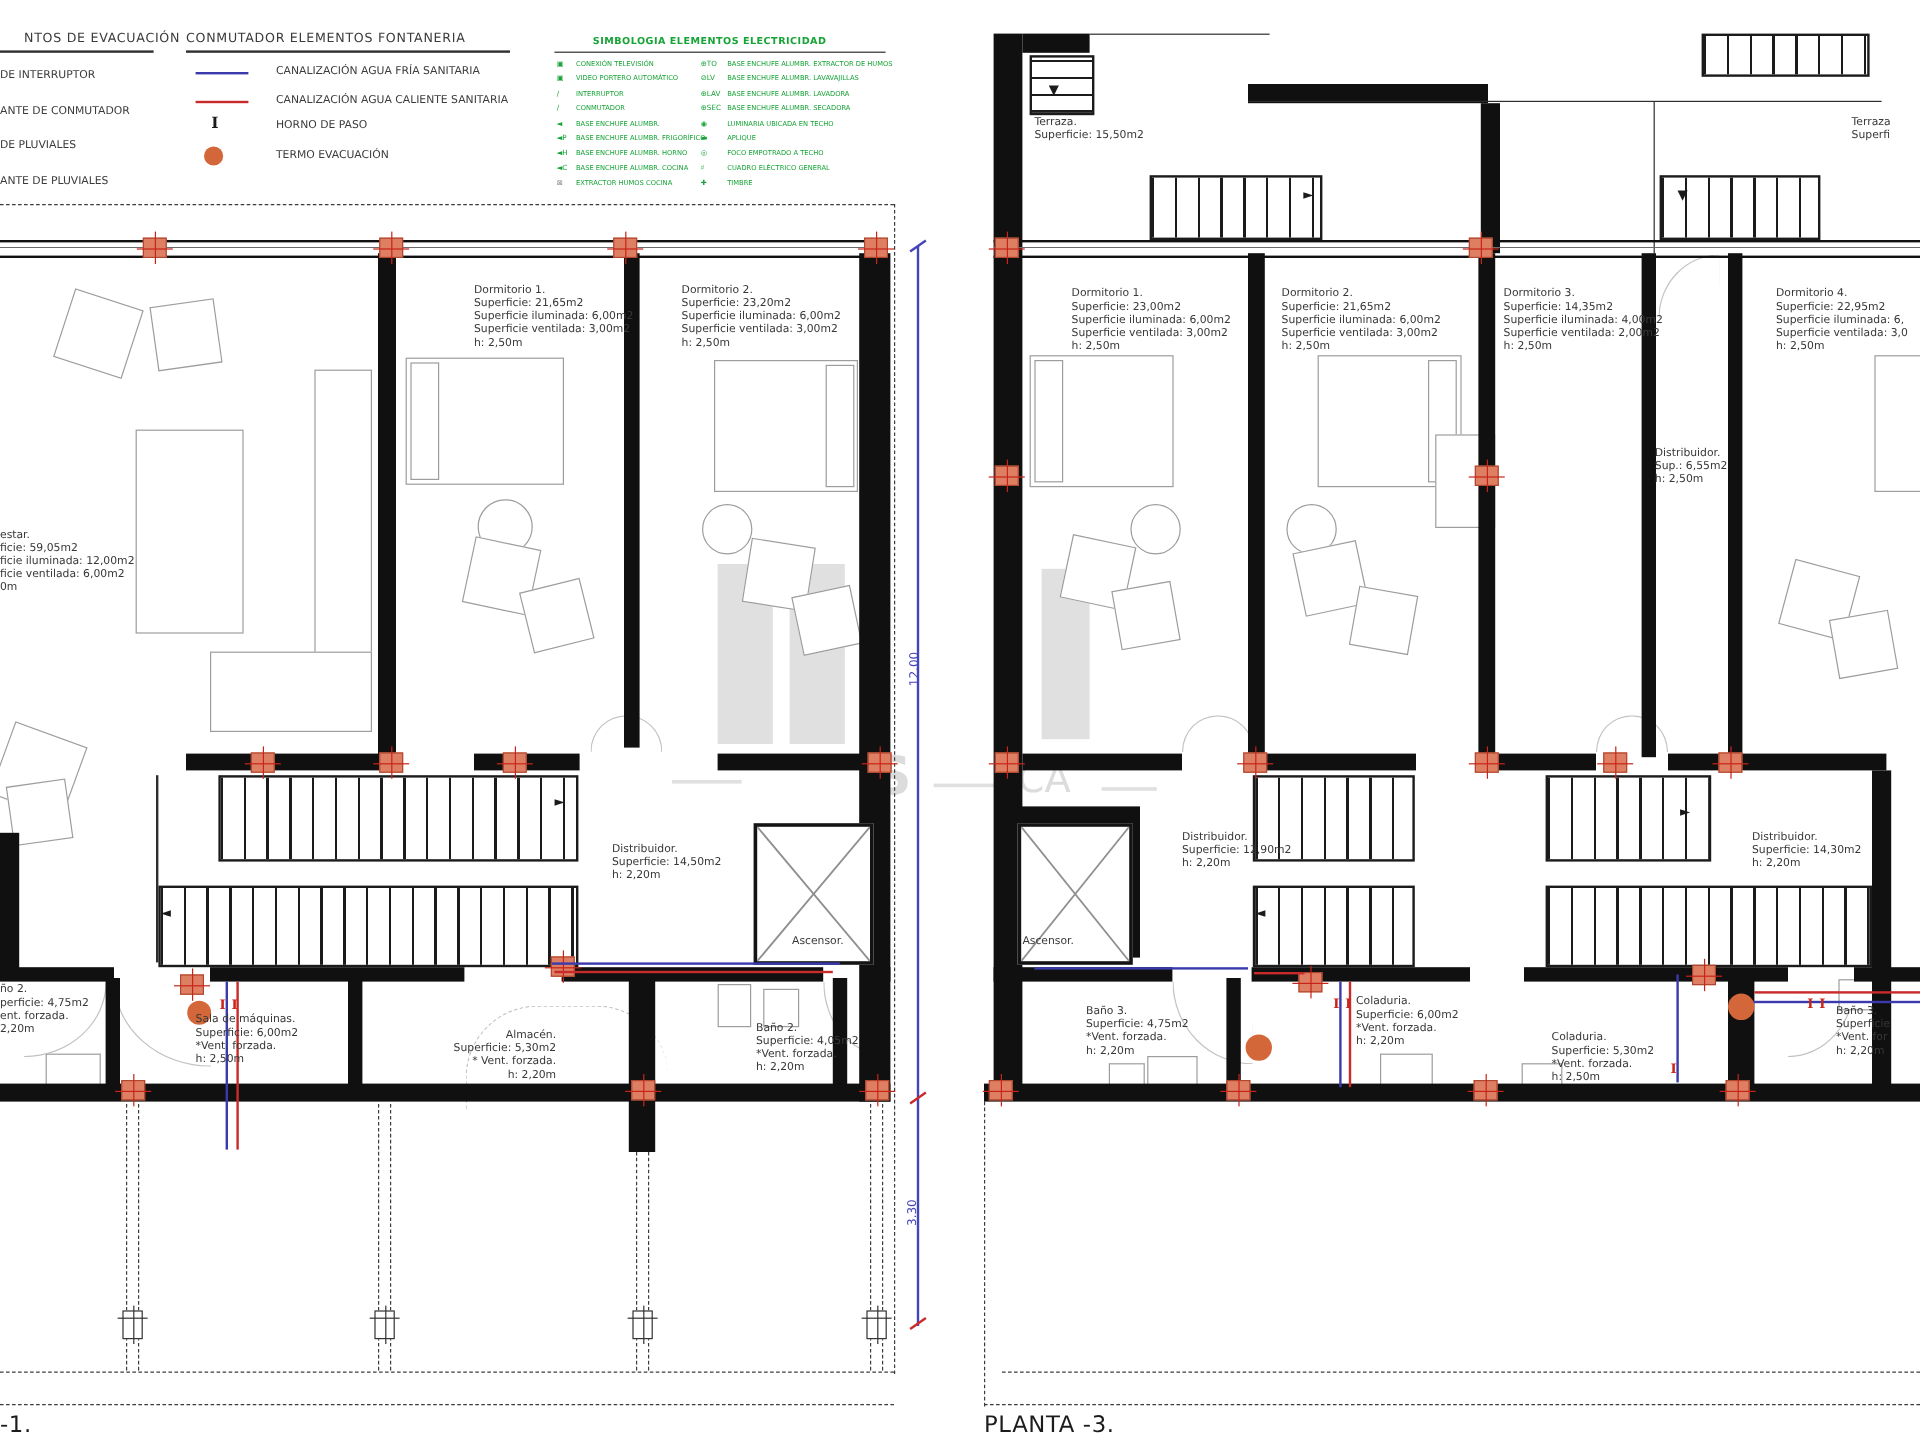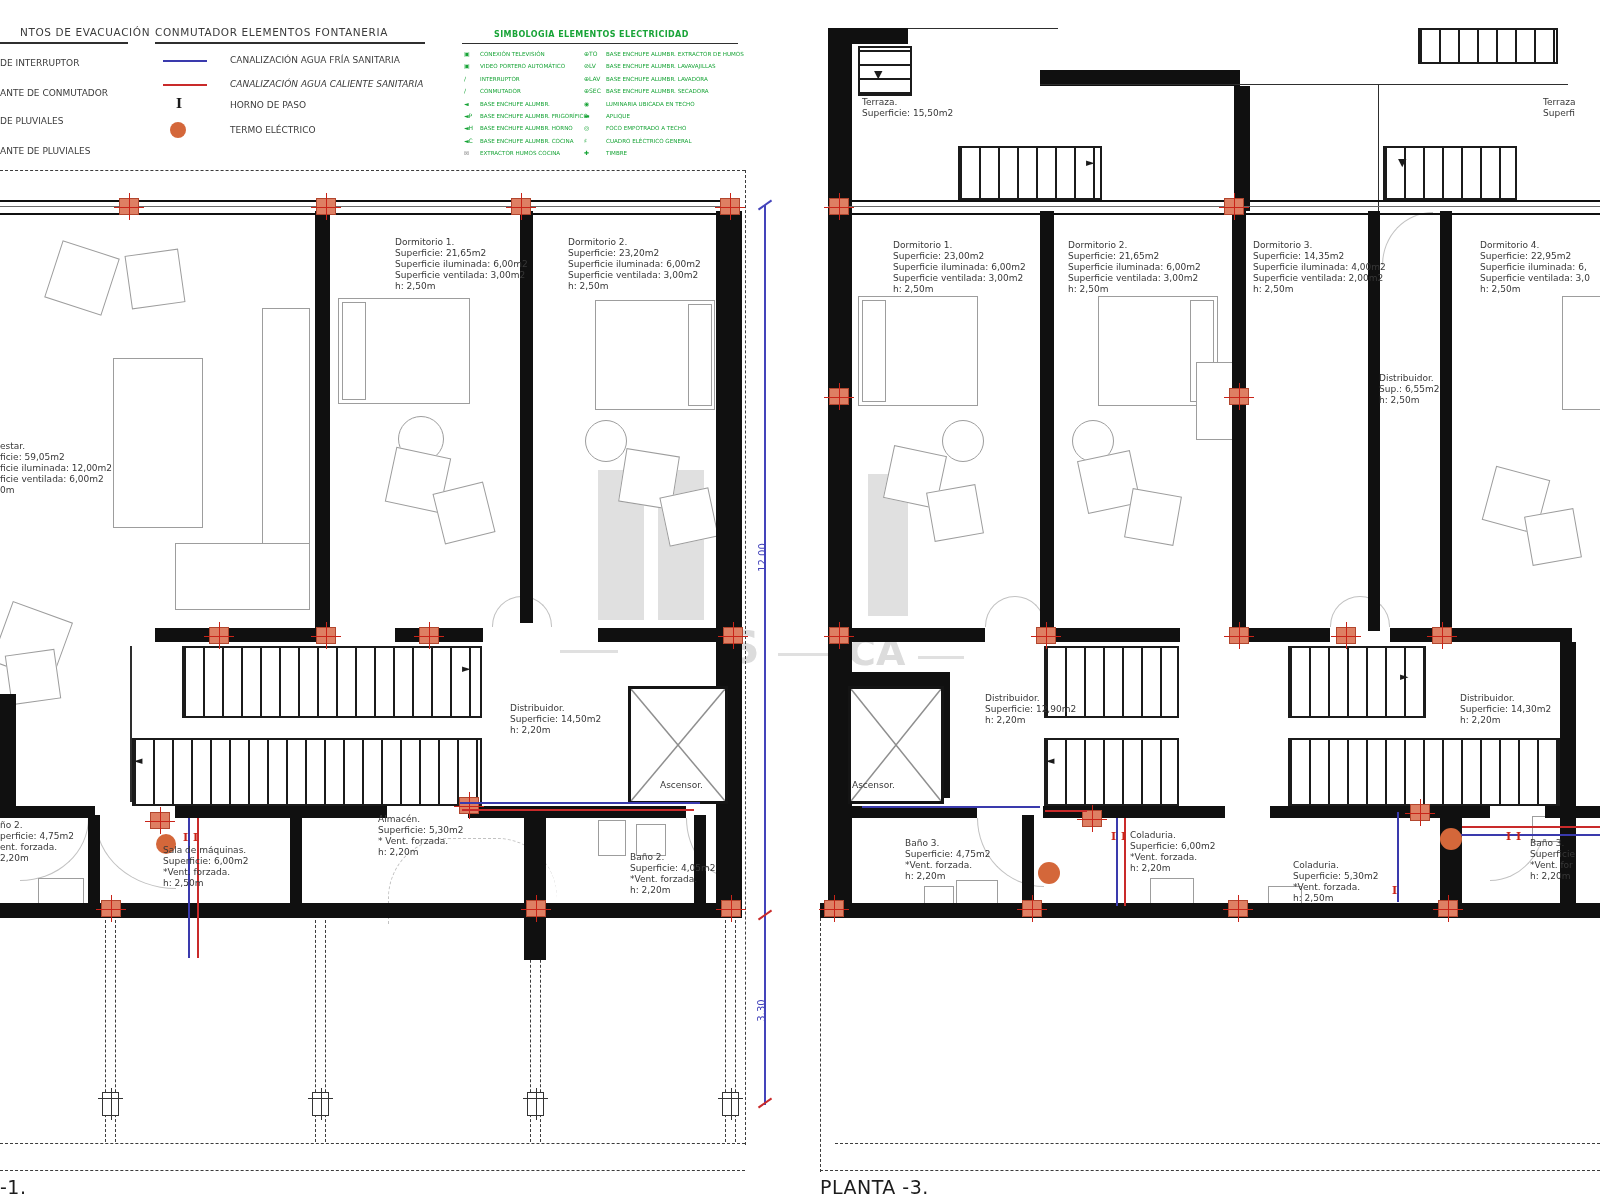--- a/index.html
+++ b/index.html
@@ -53,42 +53,42 @@
 </style>
 </head>
 <body>
 
 <div id="root">
 
   <div class="wmbar" style="left:598px;top:470px;width:46px;height:150px;"></div>
   <div class="wmbar" style="left:658px;top:470px;width:46px;height:150px;"></div>
   <div class="wmbar" style="left:868px;top:474px;width:40px;height:142px;"></div>
   <div class="wm" style="left:728px;top:622px;font-size:44px;font-weight:bold;">S</div>
-  <div class="wm" style="left:848px;top:630px;font-size:38px;font-weight:bold;">CA</div>
+  <div class="wm" style="left:848px;top:630px;font-size:32px;font-weight:normal;">CA</div>
   <div class="wmbar" style="left:560px;top:650px;width:58px;height:3px;"></div>
   <div class="wmbar" style="left:778px;top:653px;width:58px;height:3px;"></div>
   <div class="wmbar" style="left:918px;top:656px;width:46px;height:3px;"></div>
 
   <div class="leg-title" style="left:0px;top:26px;margin-left:20px;">NTOS DE EVACUACIÓN</div>
   <div class="leg-rule" style="left:0px;top:42px;width:128px;"></div>
   <div class="leg-item" style="left:0px;top:58px;">DE INTERRUPTOR</div>
   <div class="leg-item" style="left:0px;top:88px;">ANTE DE CONMUTADOR</div>
   <div class="leg-item" style="left:0px;top:116px;">DE PLUVIALES</div>
   <div class="leg-item" style="left:0px;top:146px;">ANTE DE PLUVIALES</div>
 
   <div class="leg-title" style="left:155px;top:26px;">CONMUTADOR ELEMENTOS FONTANERIA</div>
   <div class="leg-rule" style="left:155px;top:42px;width:270px;"></div>
   <div class="pipeB" style="left:163px;top:60px;width:44px;height:2px;"></div>
   <div class="leg-item" style="left:230px;top:55px;">CANALIZACIÓN AGUA FRÍA SANITARIA</div>
   <div class="pipeR" style="left:163px;top:84px;width:44px;height:2px;"></div>
-  <div class="leg-item" style="left:230px;top:79px;font-style:italic;">CANALIZACIÓN AGUA CALIENTE SANITARIA</div>
+  <div class="leg-item" style="left:230px;top:79px;">CANALIZACIÓN AGUA CALIENTE SANITARIA</div>
   <div class="valve" style="left:176px;top:99px;color:#1b1b1b;font-size:13px;">I</div>
   <div class="leg-item" style="left:230px;top:100px;">HORNO DE PASO</div>
   <div class="termo" style="left:170px;top:122px;width:16px;height:16px;"></div>
-  <div class="leg-item" style="left:230px;top:125px;">TERMO ELÉCTRICO</div>
+  <div class="leg-item" style="left:230px;top:125px;">TERMO EVACUACIÓN</div>
 
   <div class="elec-title" style="left:462px;top:30px;margin-left:32px;">SIMBOLOGIA ELEMENTOS ELECTRICIDAD</div>
   <div class="leg-rule" style="left:462px;top:43px;width:276px;height:1px;"></div>
   <div class="elec-col c1" style="left:464px;top:48px;">
     <div><span class="g">▣</span><span>CONEXIÓN TELEVISIÓN</span></div>
     <div><span class="g">▣</span><span>VIDEO PORTERO AUTOMÁTICO</span></div>
     <div><span class="g">∕</span><span>INTERRUPTOR</span></div>
     <div><span class="g">∕</span><span>CONMUTADOR</span></div>
     <div><span class="g">◄</span><span>BASE ENCHUFE ALUMBR.</span></div>
     <div><span class="g">◄P</span><span>BASE ENCHUFE ALUMBR. FRIGORÍFICO</span></div>
@@ -216,21 +216,21 @@
   <div class="dim" style="left:748px;top:552px;">12.00</div>
   <div class="dim" style="left:750px;top:1005px;">3.30</div>
 
   <div class="lbl" style="left:0px;top:441px;">estar.<br>ficie: 59,05m2<br>ficie iluminada: 12,00m2<br>ficie ventilada: 6,00m2<br>0m</div>
   <div class="lbl" style="left:395px;top:237px;">Dormitorio 1.<br>Superficie: 21,65m2<br>Superficie iluminada: 6,00m2<br>Superficie ventilada: 3,00m2<br>h: 2,50m</div>
   <div class="lbl" style="left:568px;top:237px;">Dormitorio 2.<br>Superficie: 23,20m2<br>Superficie iluminada: 6,00m2<br>Superficie ventilada: 3,00m2<br>h: 2,50m</div>
   <div class="lbl" style="left:510px;top:703px;">Distribuidor.<br>Superficie: 14,50m2<br>h: 2,20m</div>
   <div class="lbl" style="left:660px;top:780px;">Ascensor.</div>
   <div class="lbl" style="left:0px;top:820px;">ño 2.<br>perficie: 4,75m2<br>ent. forzada.<br>2,20m</div>
   <div class="lbl" style="left:163px;top:845px;">Sala de máquinas.<br>Superficie: 6,00m2<br>*Vent. forzada.<br>h: 2,50m</div>
-  <div class="lbl" style="left:378px;top:814px;">Almacén.<br>Superficie: 5,30m2<br>* Vent. forzada.<br>h: 2,20m</div>
+  <div class="lbl" style="left:378px;top:858px;text-align:right;">Almacén.<br>Superficie: 5,30m2<br>* Vent. forzada.<br>h: 2,20m</div>
   <div class="lbl" style="left:630px;top:852px;">Baño 2.<br>Superficie: 4,05m2<br>*Vent. forzada.<br>h: 2,20m</div>
   <div class="ptitle" style="left:0px;top:1176px;">-1.</div>
 
   <div class="wall" style="left:828px;top:28px;width:24px;height:886px;"></div>
   <div class="wall" style="left:852px;top:28px;width:56px;height:16px;"></div>
   <div class="hatchH" style="left:858px;top:46px;width:50px;height:46px;"></div>
   <div class="arrow" style="left:874px;top:70px;">▼</div>
   <div class="thin" style="left:908px;top:28px;width:150px;height:1px;"></div>
   <div class="wall" style="left:1040px;top:70px;width:200px;height:16px;"></div>
   <div class="thin" style="left:1040px;top:84px;width:528px;height:1px;"></div>

